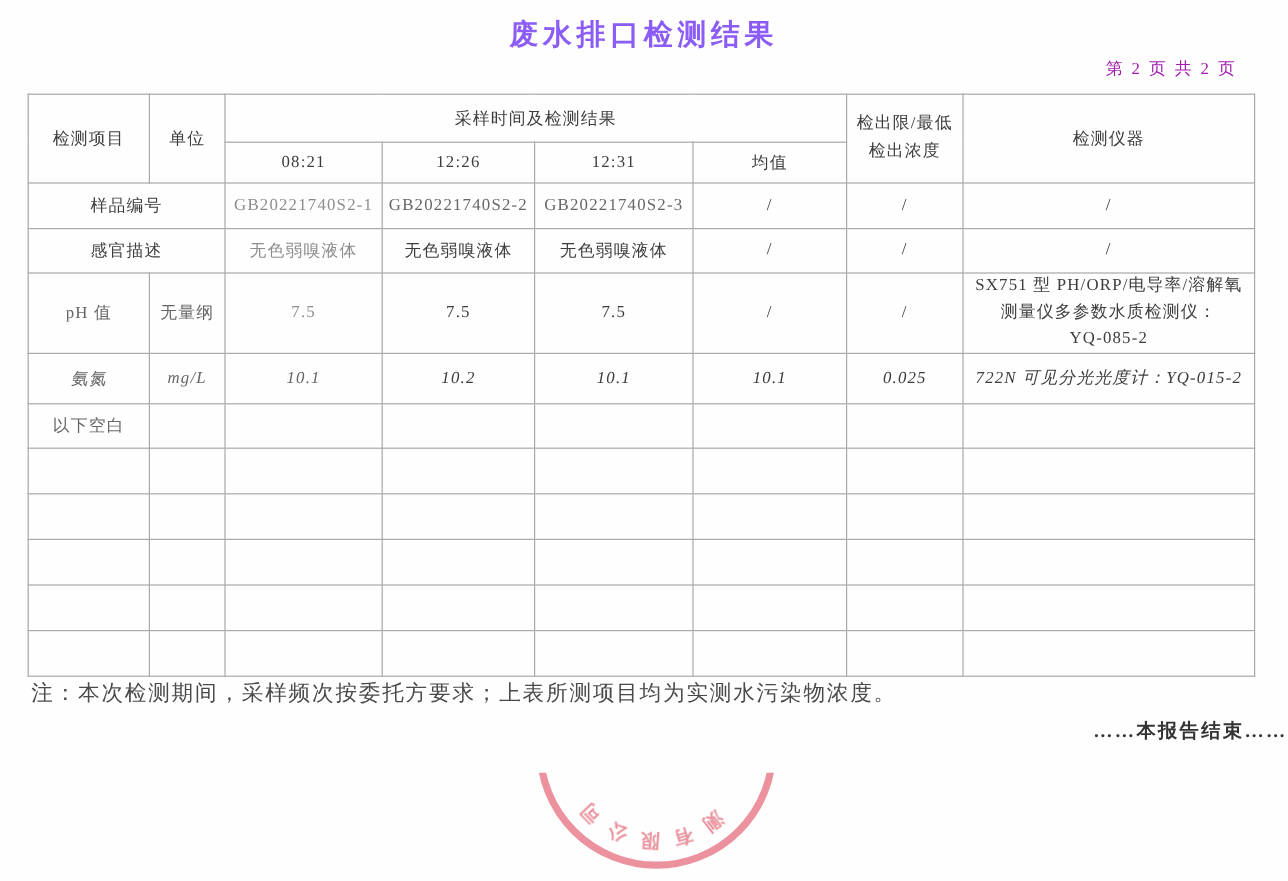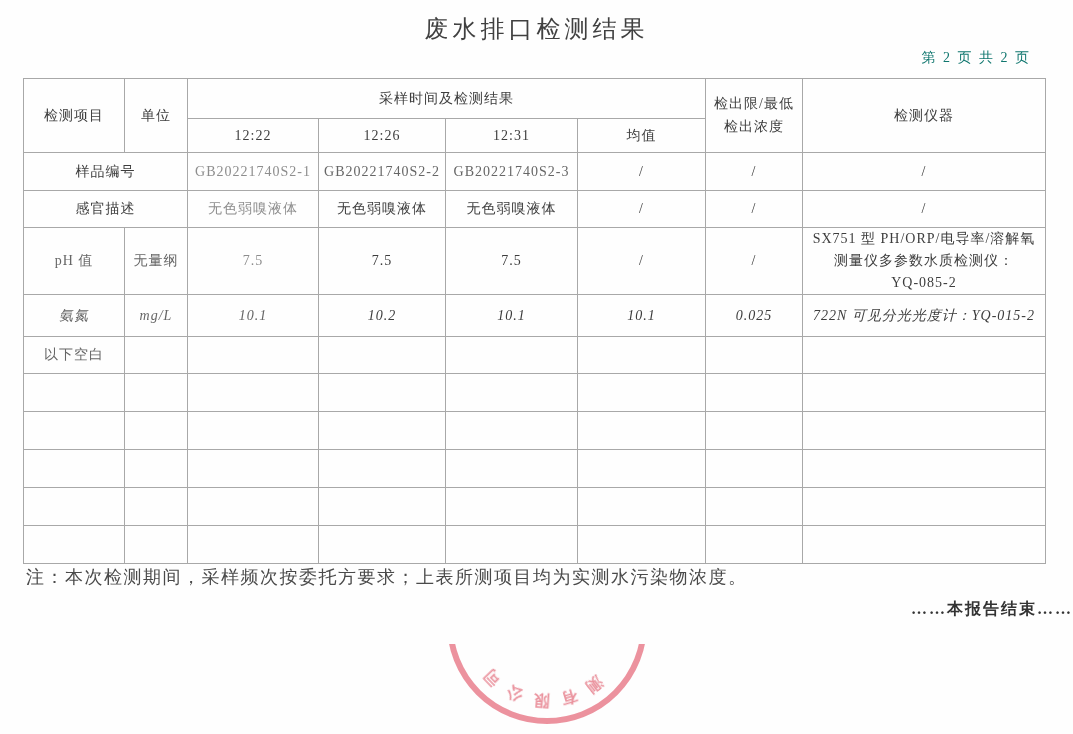--- a/index.html
+++ b/index.html
@@ -15,31 +15,31 @@
     background: #fefefe;
     overflow: hidden;
   }
   .title {
     position: absolute;
     top: 13px;
     left: 0;
     width: 100%;
     text-align: center;
     font-size: 24px;
-    font-weight: 400;
+    font-weight: 700;
     letter-spacing: 4px;
-    color: #404040;
+    color: #8b5cf6;
   }
   .page-indicator {
     position: absolute;
     top: 49px;
     right: 42px;
     font-size: 14px;
     letter-spacing: 2px;
-    color: #0f766e;
+    color: #a21caf;
   }
   table.results {
     position: absolute;
     left: 23px;
     top: 78px;
     width: 1022px;
     border-collapse: collapse;
     table-layout: fixed;
   }
   table.results td {
@@ -135,21 +135,21 @@
     </colgroup>
     <tbody>
       <tr class="h1">
         <td class="hdr" rowspan="2">检测项目</td>
         <td class="hdr" rowspan="2">单位</td>
         <td class="hdr" colspan="4">采样时间及检测结果</td>
         <td class="hdr limit-hdr" rowspan="2">检出限/最低检出浓度</td>
         <td class="hdr" rowspan="2">检测仪器</td>
       </tr>
       <tr class="h2">
-        <td>12:22</td>
+        <td>08:21</td>
         <td>12:26</td>
         <td>12:31</td>
         <td class="hdr">均值</td>
       </tr>
 
       <tr class="r-sample">
         <td colspan="2">样品编号</td>
         <td class="fade">GB20221740S2-1</td>
         <td class="fade2">GB20221740S2-2</td>
         <td class="fade2">GB20221740S2-3</td>

